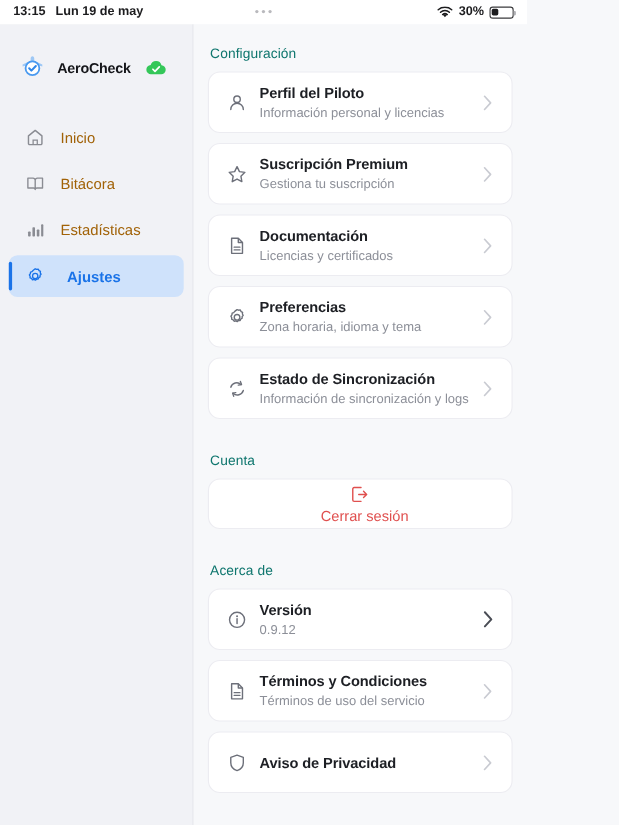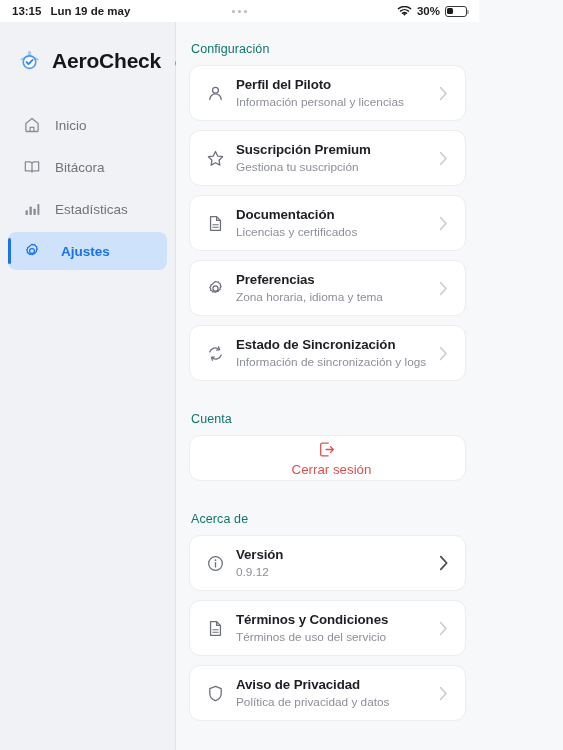--- a/index.html
+++ b/index.html
@@ -35,27 +35,27 @@
   .body { flex: 1 1 auto; display: flex; min-height: 0; }
 
   
   .sidebar {
     width: 176px; flex: 0 0 176px;
     background: #f1f2f6;
     border-right: 1px solid #e3e4ea;
     padding-top: 16px;
   }
   .brand { display: flex; align-items: center; gap: 9px; padding: 6px 0 0 16px; height: 40px; }
-  .brand-name { font-size: 21px; font-weight: 700; color: #15161a; letter-spacing: -0.2px; }
+  .brand-name { font-size: 13px; font-weight: 700; color: #15161a; letter-spacing: -0.2px; }
   .nav { margin-top: 28px; padding: 0 8px; }
   .nav-item {
     display: flex; align-items: center; gap: 14px;
     height: 38px; padding-left: 14px; margin-bottom: 4px;
     border-radius: 8px; position: relative;
-    color: #737373; font-size: 13.5px;
+    color: #a16207; font-size: 13.5px;
   }
   .nav-item .ico { width: 19px; height: 19px; display:flex; align-items:center; justify-content:center; flex:0 0 19px;}
   .nav-item.active { background: #cfe2fb; color: #1a73e8; font-weight: 600; gap: 20px; }
   .nav-item.active::before {
     content: ""; position: absolute; left: 0px; top: 6px; bottom: 6px;
     width: 3px; border-radius: 2px; background: #1a73e8;
   }
 
   
   .main { flex: 1 1 auto; background: #f7f8fa; padding: 0 13px 0 13px; overflow: hidden; }
@@ -334,21 +334,20 @@
       </div>
 
       <div class="card tall">
         <span class="lead">
           <svg width="19" height="19" viewBox="0 0 20 20">
               <path d="M10 2.6 l6 2.2 v5.1 c0 3.6 -2.5 6.4 -6 7.5 -3.5-1.1 -6-3.9 -6-7.5 V4.8 z" fill="none" stroke="#6d707a" stroke-width="1.35" stroke-linejoin="round"></path>
             </svg>
         </span>
         <span class="txt">
           <span class="row-title" style="display:block">Aviso de Privacidad</span>
-          <span class="row-sub" style="display:block">Política de privacidad y datos</span>
         </span>
         <span class="chev">
           <svg width="9" height="15" viewBox="0 0 9 15">
               <path d="M1.5 1.5 L7 7.5 L1.5 13.5" fill="none" stroke="currentColor" stroke-width="1.5" stroke-linecap="round" stroke-linejoin="round"></path>
             </svg>
         </span>
       </div>
 
       <div class="section-title">Soporte</div>
 

